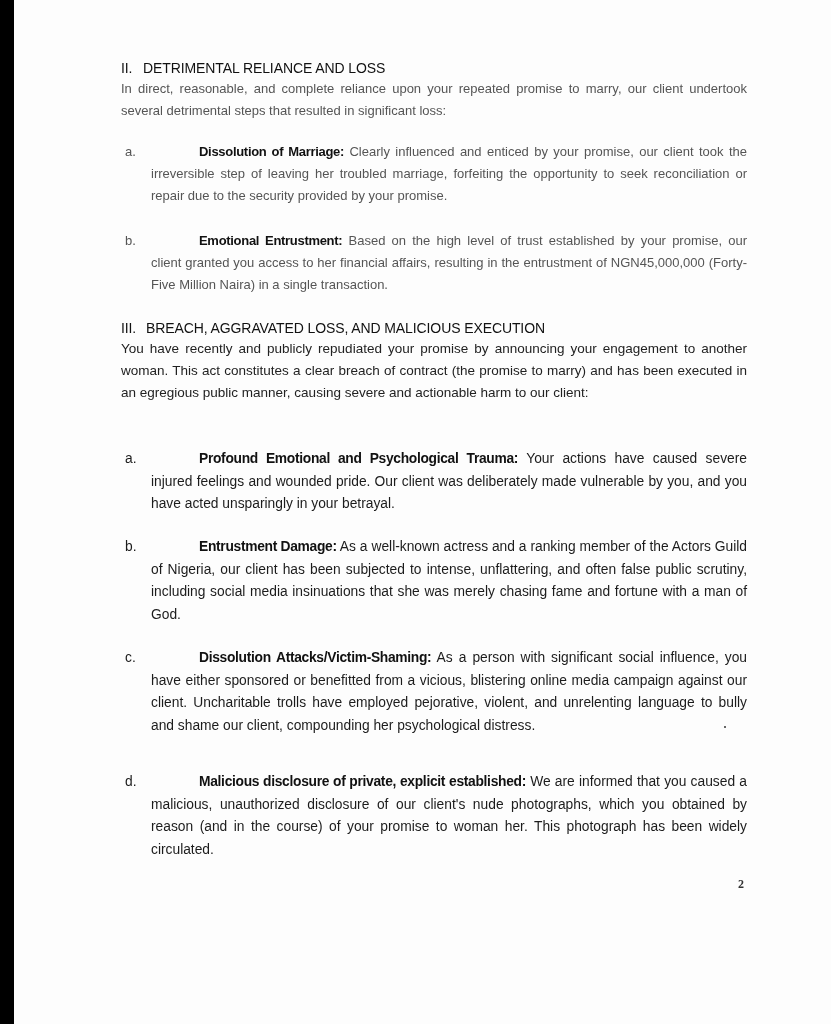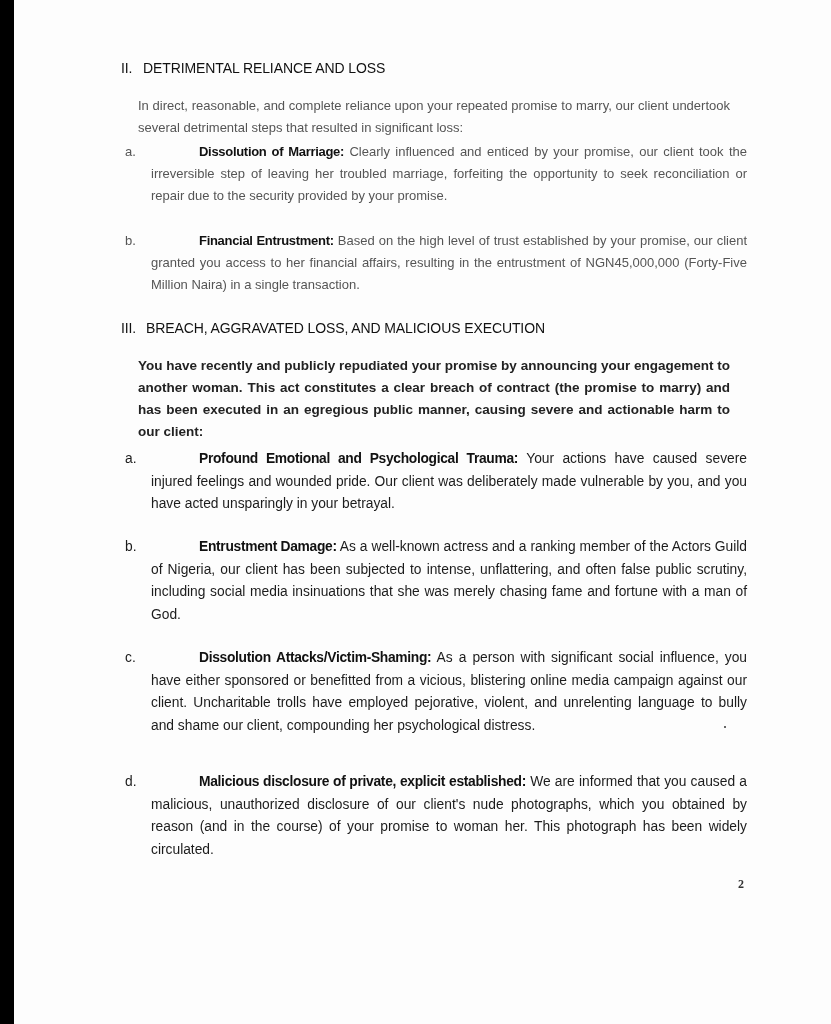--- a/index.html
+++ b/index.html
@@ -36,21 +36,21 @@
       margin: 0;
       line-height: 20px;
     }
     .heading .num {
       display: inline-block;
       width: 22px;
     }
     .para {
       font-size: 13.5px;
       line-height: 21.5px;
-      margin: 17px;
+      margin: 0;
       text-align: justify;
     }
     .para.light {
       color: #555;
       font-size: 13px;
     }
     .item {
       position: absolute;
       left: 107px;
       width: 626px;
@@ -112,29 +112,29 @@
   <div class="item light" style="top:141px;">
     <span class="marker">a.</span>
     <div class="content">
       <span class="lead">Dissolution of Marriage:</span><span> Clearly influenced and enticed by your promise, our client took the irreversible step of leaving her troubled marriage, forfeiting the opportunity to seek reconciliation or repair due to the security provided by your promise.</span>
     </div>
   </div>
 
   <div class="item light" style="top:230px;">
     <span class="marker">b.</span>
     <div class="content">
-      <span class="lead">Financial Entrustment:</span><span> Based on the high level of trust established by your promise, our client granted you access to her financial affairs, resulting in the entrustment of NGN45,000,000 (Forty-Five Million Naira) in a single transaction.</span>
+      <span class="lead">Emotional Entrustment:</span><span> Based on the high level of trust established by your promise, our client granted you access to her financial affairs, resulting in the entrustment of NGN45,000,000 (Forty-Five Million Naira) in a single transaction.</span>
     </div>
   </div>
 
   <div class="block" style="top:318px;">
     <h2 class="heading">
       <span class="num" style="width:25px;">III.</span><span>BREACH, AGGRAVATED LOSS, AND MALICIOUS EXECUTION</span>
     </h2>
-    <p class="para" style="line-height:22px;font-weight:bold;">You have recently and publicly repudiated your promise by announcing your engagement to another woman. This act constitutes a clear breach of contract (the promise to marry) and has been executed in an egregious public manner, causing severe and actionable harm to our client:</p>
+    <p class="para" style="line-height:22px;">You have recently and publicly repudiated your promise by announcing your engagement to another woman. This act constitutes a clear breach of contract (the promise to marry) and has been executed in an egregious public manner, causing severe and actionable harm to our client:</p>
   </div>
 
   <div class="item" style="top:448px;">
     <span class="marker">a.</span>
     <div class="content">
       <span class="lead">Profound Emotional and Psychological Trauma:</span><span> Your actions have caused severe injured feelings and wounded pride. Our client was deliberately made vulnerable by you, and you have acted unsparingly in your betrayal.</span>
     </div>
   </div>
 
   <div class="item" style="top:536px;">

